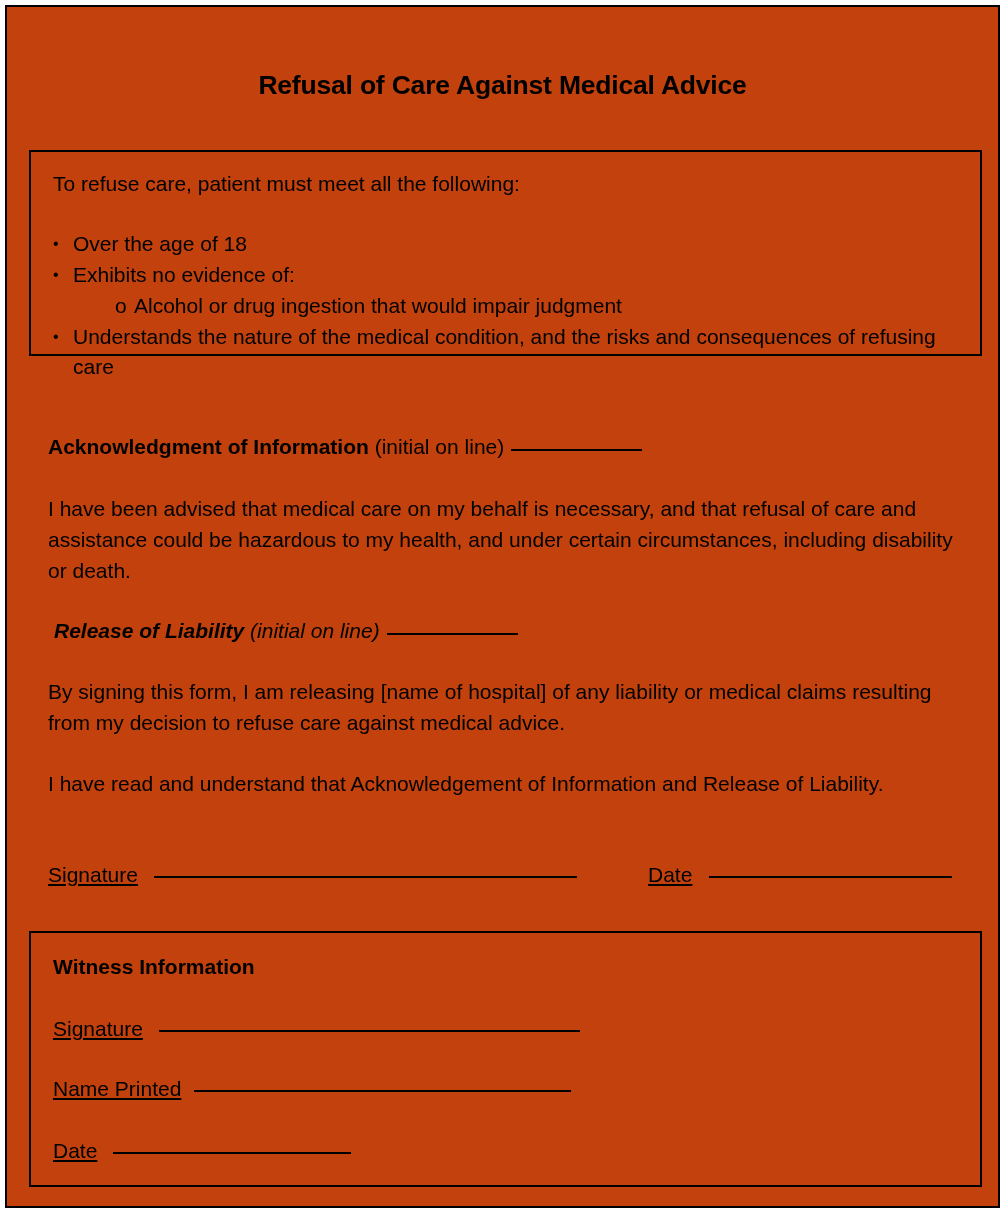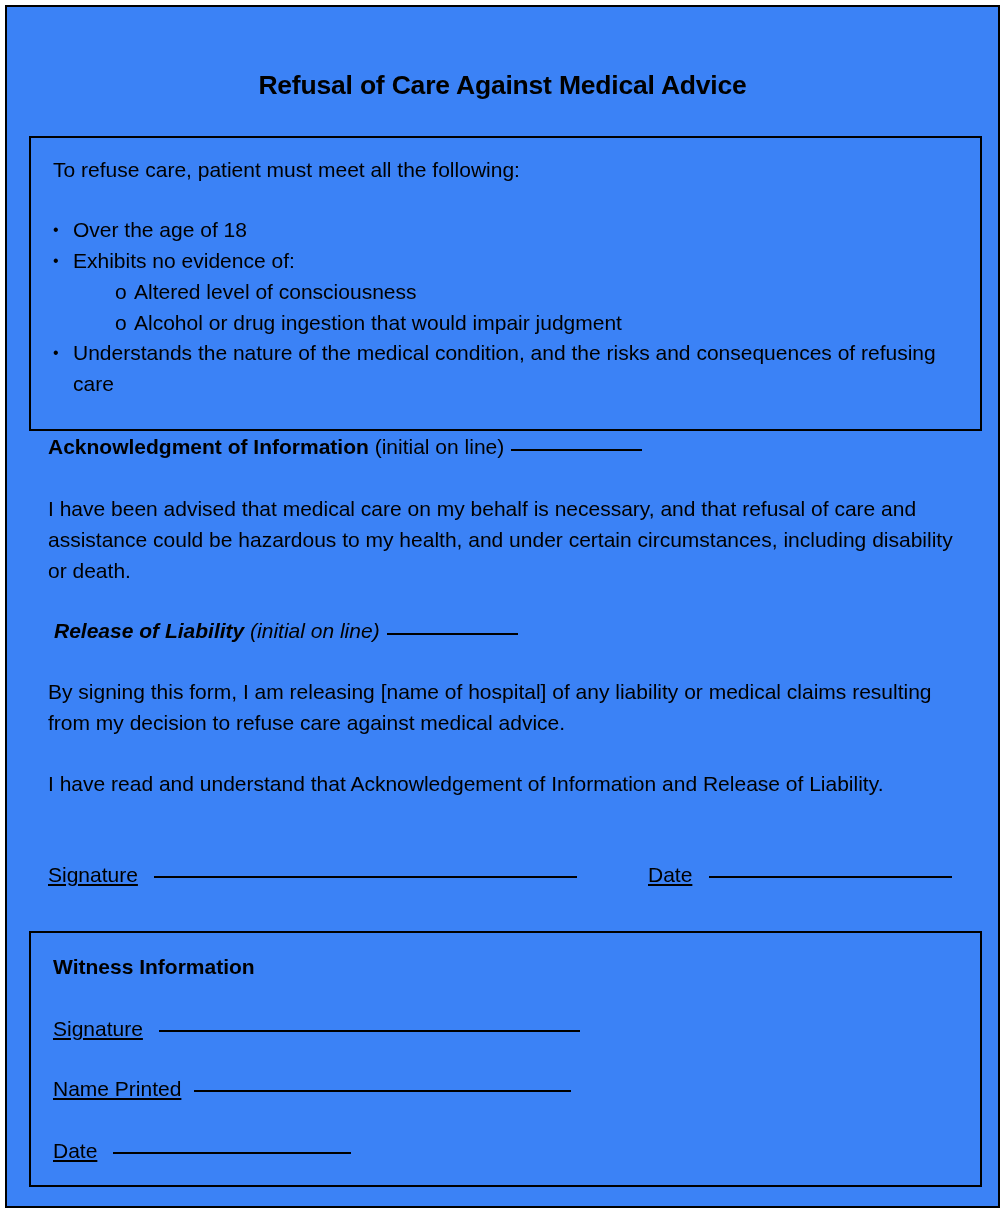--- a/index.html
+++ b/index.html
@@ -16,42 +16,42 @@
   }
 
   .page {
     position: absolute;
     left: 5px;
     top: 5px;
     width: 995px;
     height: 1203px;
     border: 2px solid #000000;
     box-sizing: border-box;
-    background: #3b82f6;
+    background: #c2410c;
   }
 
   .doc-title {
     position: absolute;
     left: 0;
     top: 63px;
     width: 991px;
     text-align: center;
     font-size: 26.5px;
     font-weight: bold;
     letter-spacing: -0.2px;
     line-height: 1.15;
   }
 
   
   .criteria-box {
     position: absolute;
     left: 22px;
-    top: 129px;
+    top: 143px;
     width: 953px;
-    height: 295px;
+    height: 206px;
     border: 2px solid #000000;
     box-sizing: border-box;
   }
   .criteria-intro {
     position: absolute;
     left: 22px;
     top: 18px;
     font-size: 21px;
     line-height: 1.32;
   }
@@ -163,23 +163,20 @@
       <div class="bullet-row">
         <span class="bullet-mark">•</span>
         <span class="bullet-text">Over the age of 18</span>
       </div>
 
       <div class="bullet-row">
         <span class="bullet-mark">•</span>
         <span class="bullet-text">Exhibits no evidence of:</span>
       </div>
 
-      <div class="sub-row">
-        <span class="sub-mark">o</span><span>Altered level of consciousness</span>
-      </div>
 
       <div class="sub-row">
         <span class="sub-mark">o</span><span>Alcohol or drug ingestion that would impair judgment</span>
       </div>
 
       <div class="bullet-row">
         <span class="bullet-mark">•</span>
         <span class="bullet-text">Understands the nature of the medical condition, and the risks and consequences of refusing care</span>
       </div>
 

